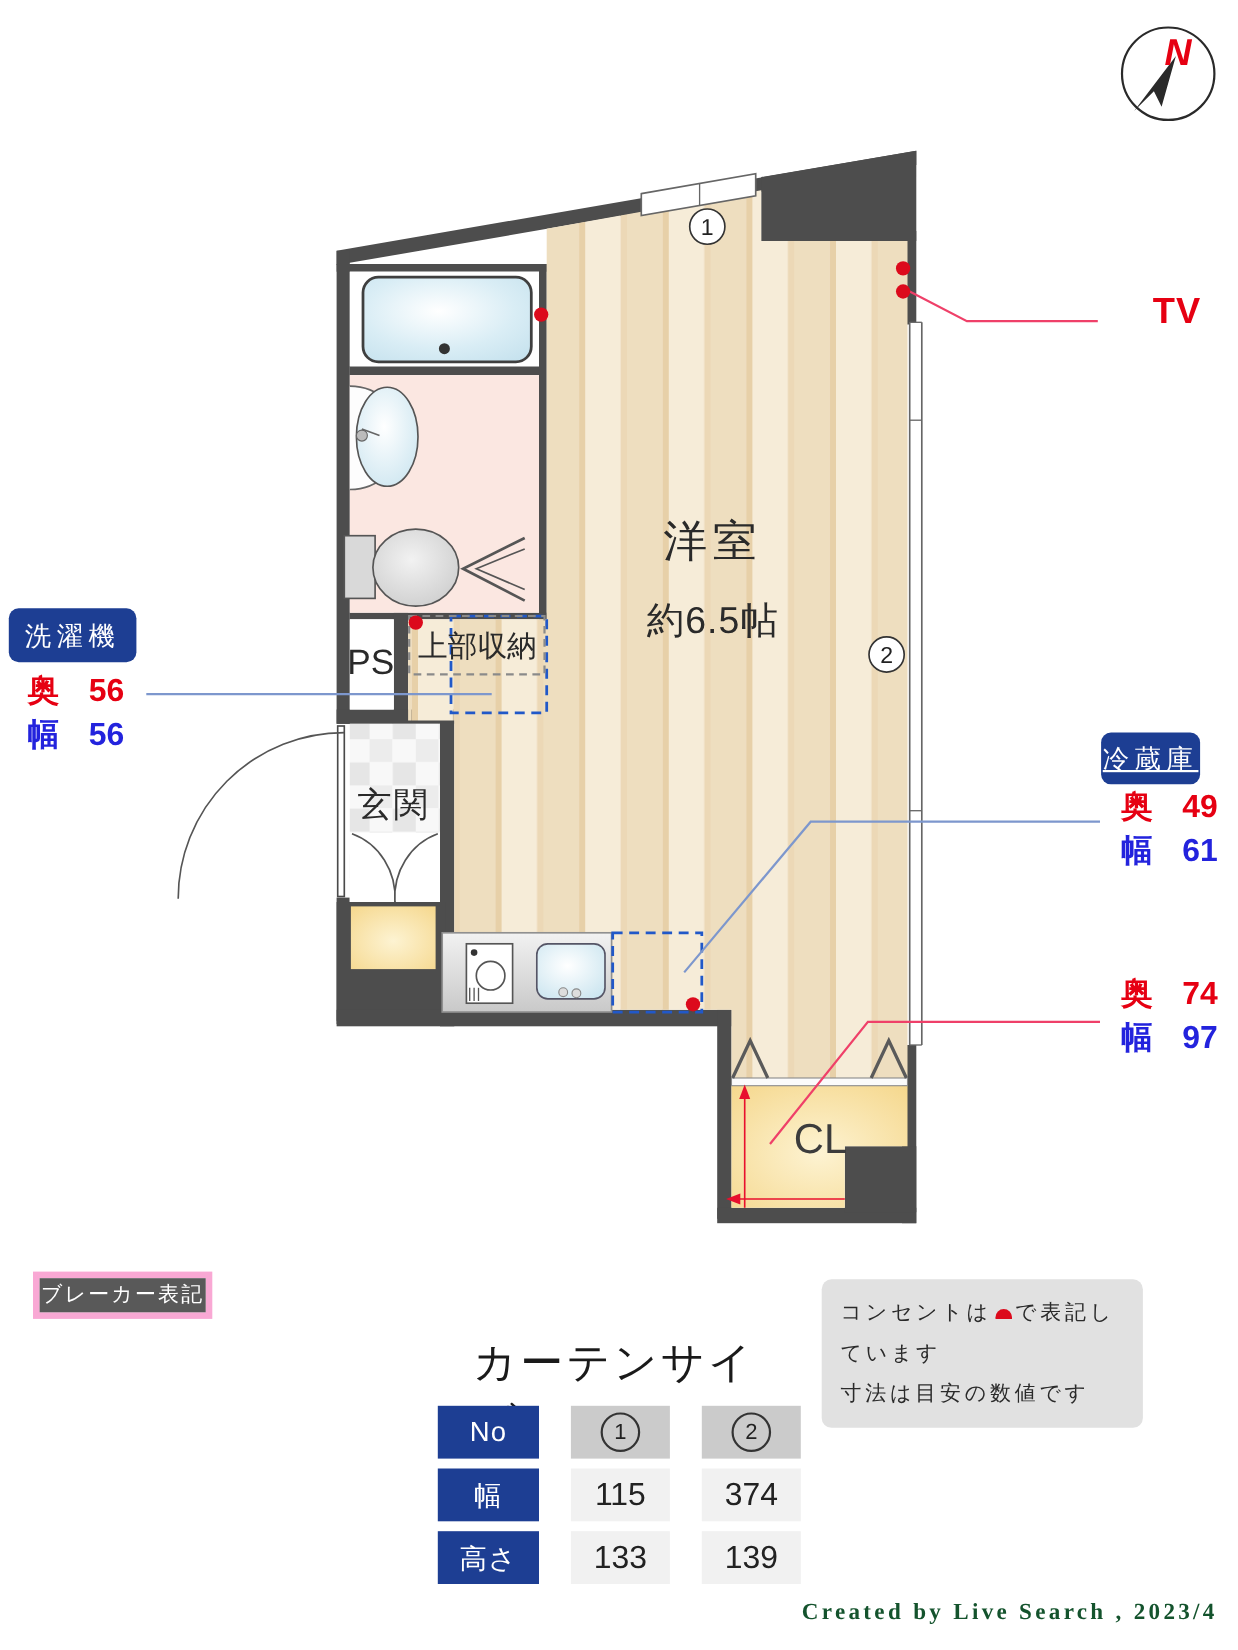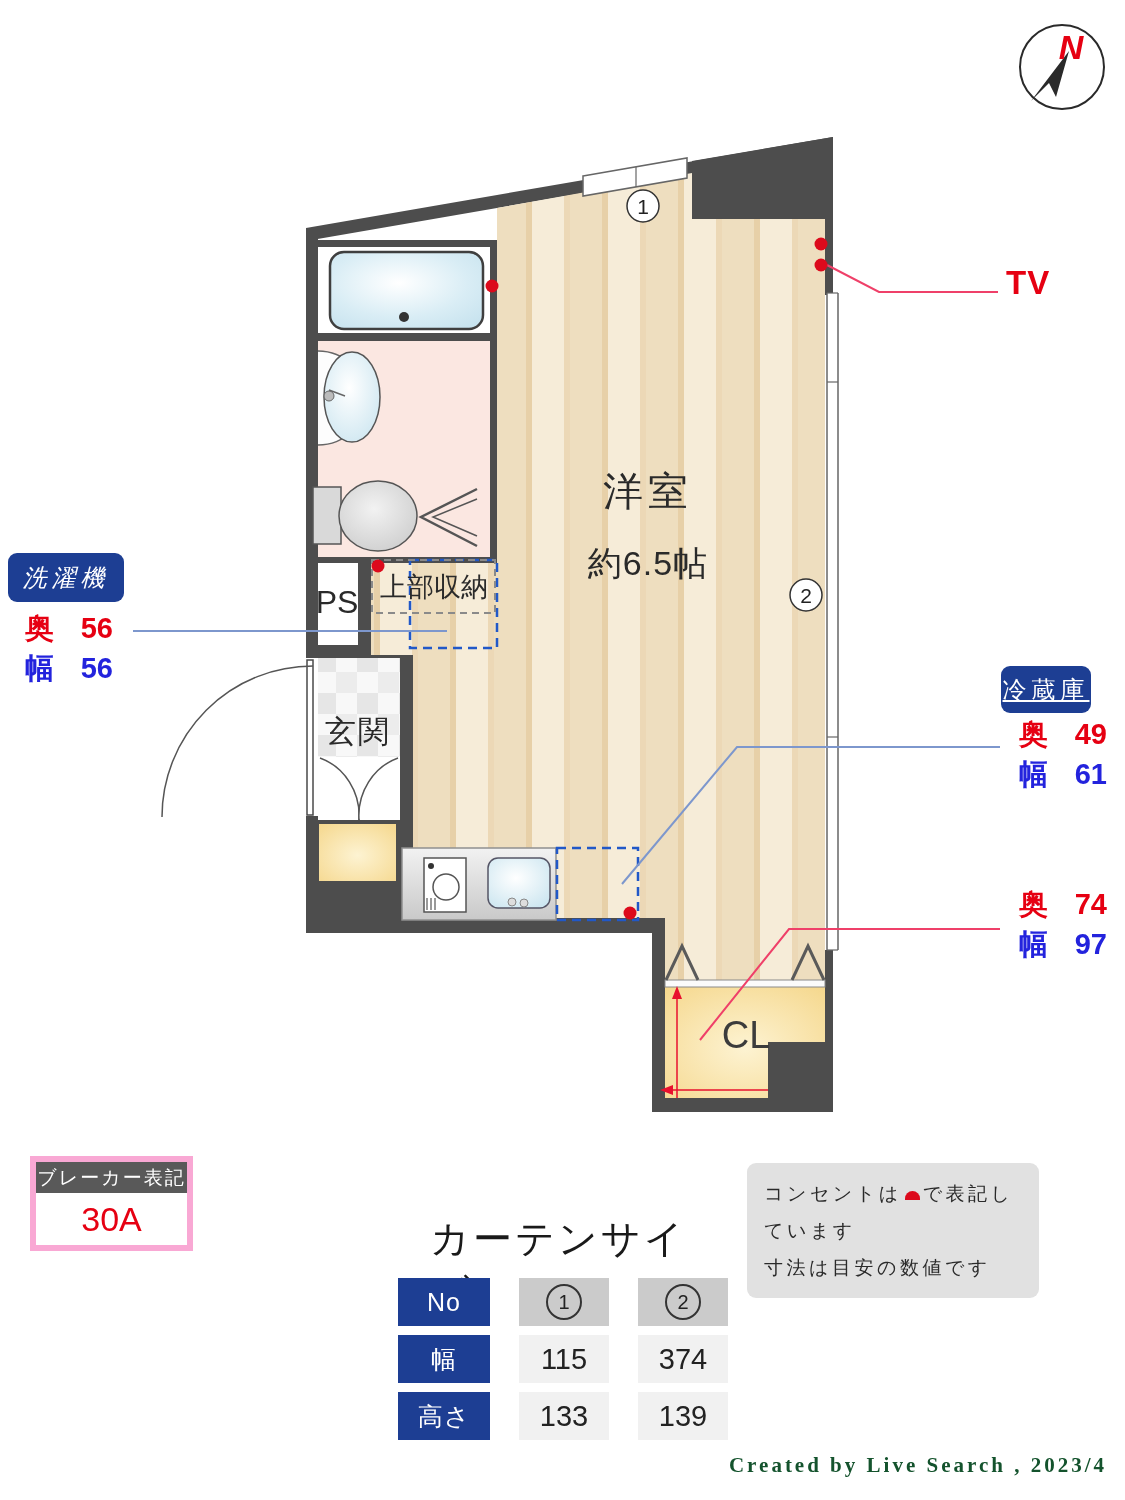--- a/index.html
+++ b/index.html
@@ -216,21 +216,21 @@
       <text x="806" y="603" font-size="21" fill="#222" text-anchor="middle">2</text>
     </g>
 
     <g>
       <circle cx="1062" cy="67" r="42" fill="#fff" stroke="#2a2a2a" stroke-width="2"></circle>
       <polygon points="1069,51 1056,97 1049,83 1031,101" fill="#2a2a2a"></polygon>
       <text x="1071" y="59" font-size="34" font-style="italic" font-weight="bold" fill="#e60012" text-anchor="middle">N</text>
     </g>
   </svg>
 
-  <div class="abs tagblue" style="left:8px;top:553px;width:116px;height:49px;font-style:italic;">洗濯機</div>
+  <div class="abs tagblue" style="left:8px;top:553px;width:116px;height:49px;">洗濯機</div>
   <div class="abs mrows" style="left:25px;top:610px;">
     <div class="mrow red">
       <span>奥</span>
       <span>56</span>
     </div>
     <div class="mrow blue">
       <span>幅</span>
       <span>56</span>
     </div>
   </div>
@@ -251,25 +251,24 @@
     <div class="mrow red">
       <span>奥</span>
       <span>74</span>
     </div>
     <div class="mrow blue">
       <span>幅</span>
       <span>97</span>
     </div>
   </div>
 
-  <div class="abs tvlabel" style="left:1006px;top:264px;text-align:center;">TV</div>
+  <div class="abs tvlabel" style="left:1048px;top:264px;text-align:center;">TV</div>
 
   <div class="abs breaker" style="left:30px;top:1156px;">
     <div class="hd">ブレーカー表記</div>
-    <div class="val">30A</div>
   </div>
 
   <div class="abs notes" style="left:747px;top:1163px;">
     <div><span>コンセントは</span><span class="dome"></span><span>で表記しています</span></div>
     <div>寸法は目安の数値です</div>
   </div>
 
   <div class="abs ctitle" style="left:430px;top:1212px;">カーテンサイズ</div>
   <div class="abs ctable" style="left:398px;top:1278px;">
     <div class="hcell">No</div>

